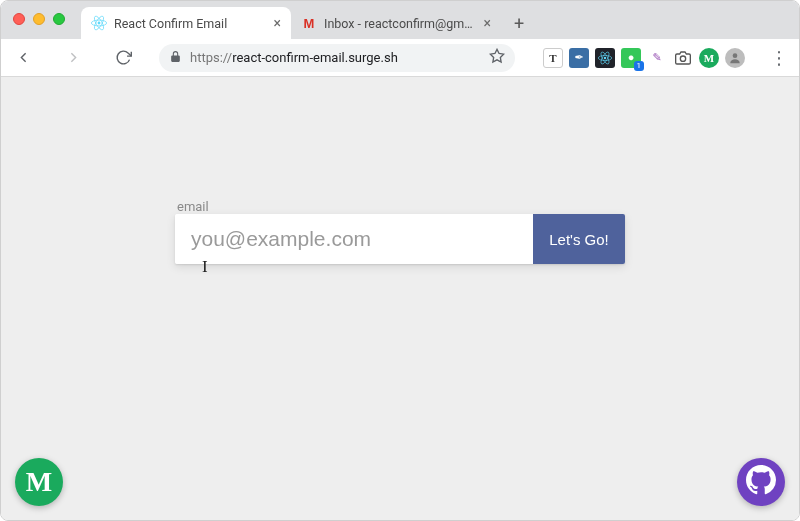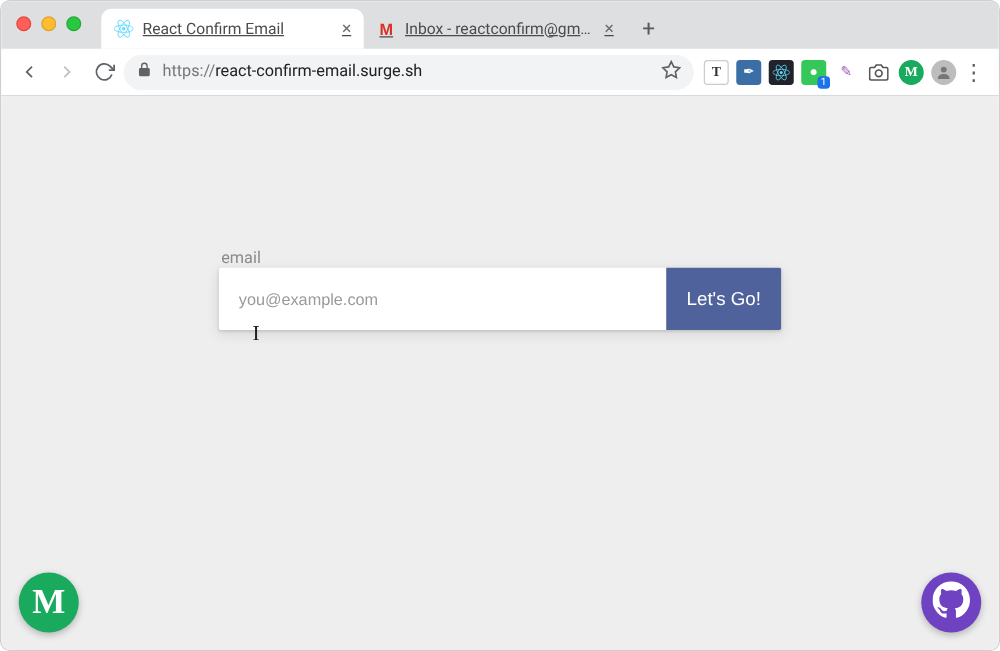--- a/index.html
+++ b/index.html
@@ -50,21 +50,20 @@
     height: 32px;
     width: 210px;
     display: flex;
     align-items: center;
     padding: 0 10px;
     font-size: 12.5px;
     color: #4b4b4b;
     gap: 7px;
     position: relative;
     overflow: hidden;
-    text-decoration: underline;
   }
   .tab.active {
     background: #fff;
     border-top-left-radius: 8px;
     border-top-right-radius: 8px;
   }
   .tab .favicon { width: 16px; height: 16px; flex: 0 0 16px; display:flex; align-items:center; justify-content:center; }
   .tab .label { flex: 1; white-space: nowrap; overflow: hidden; text-overflow: ellipsis; }
   .tab .close { color: #6b6b6b; font-size: 14px; line-height: 1; flex: 0 0 auto; }
   .new-tab {
@@ -72,21 +71,21 @@
     color: #5a5a5a; font-size: 18px; margin-left: 4px; margin-bottom: 2px;
   }
   
   .toolbar {
     height: 38px;
     background: #fff;
     border-bottom: 1px solid #d9d9d9;
     display: flex;
     align-items: center;
     padding: 0 8px;
-    gap: 2px;
+    gap: 22px;
   }
   .tool-btn {
     width: 28px; height: 28px; display:flex; align-items:center; justify-content:center;
     color: #5f6368; border-radius: 50%;
   }
   .tool-btn svg { width: 17px; height: 17px; }
   .addressbar {
     flex: 1;
     height: 28px;
     background: #f1f3f4;
@@ -136,21 +135,21 @@
     height: 50px;
     box-shadow: 0 3px 10px rgba(0,0,0,0.10), 0 1px 2px rgba(0,0,0,0.10);
     border-radius: 2px;
     overflow: hidden;
   }
   .email-input {
     flex: 1;
     border: none;
     outline: none;
     padding: 0 16px;
-    font-size: 13px;
+    font-size: 21px;
     color: #333;
     background: #fff;
   }
   .email-input::placeholder { color: #9a9a9a; }
   .go-btn {
     width: 92px;
     background: #4f629c;
     color: #fff;
     font-size: 15px;
     border: none;

